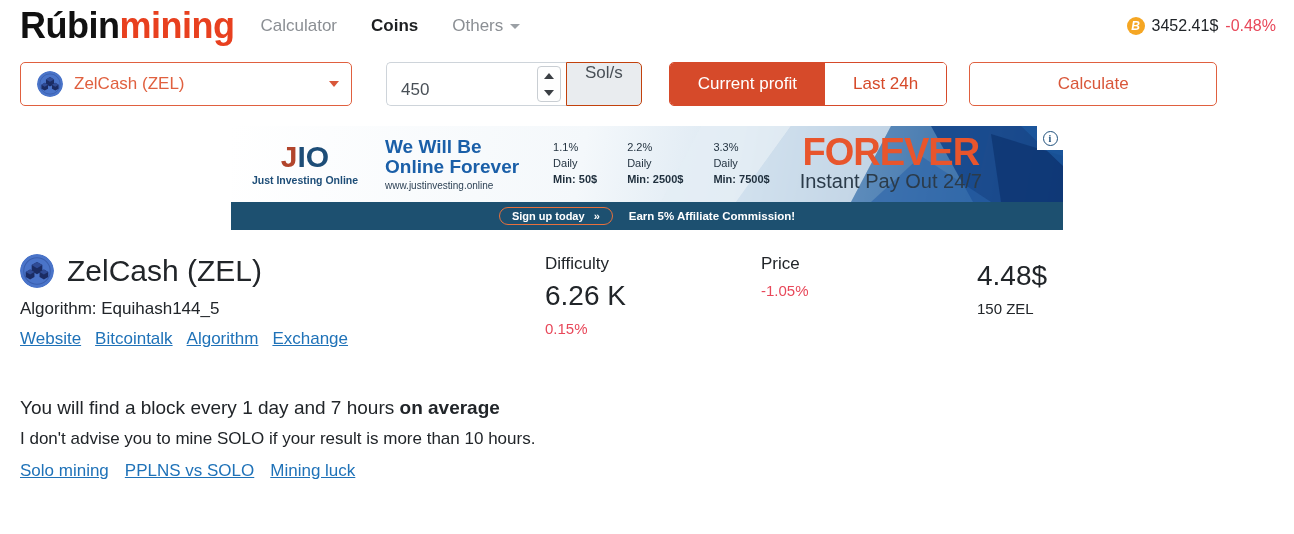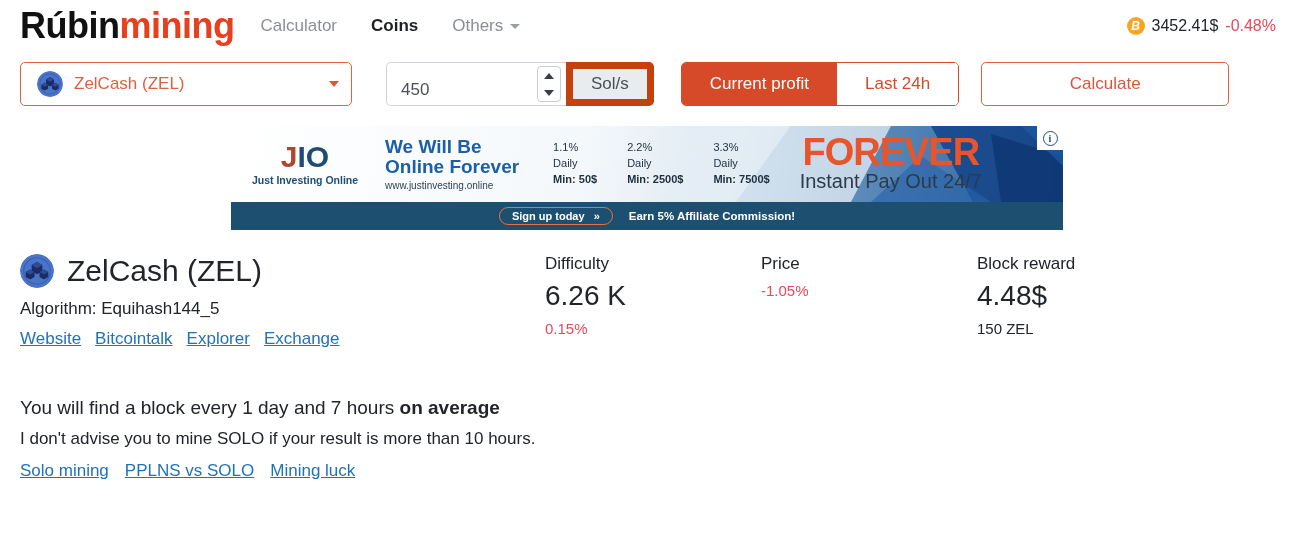--- a/index.html
+++ b/index.html
@@ -145,25 +145,24 @@
   }
   .spin-up, .spin-dn {
     width: 0; height: 0;
     border-left: 5px solid transparent;
     border-right: 5px solid transparent;
   }
   .spin-up { border-bottom: 6px solid #3b3f44; }
   .spin-dn { border-top: 6px solid #3b3f44; }
 
   .unit-addon {
-    border: 7px solid #c2410c;
+    border: 1px solid #c2410c;
     border-radius: 0 5px 5px 0;
     background: #e9ecef;
     display: flex;
-    align-items: center;
     justify-content: center;
     padding: 0 18px;
     font-size: 17px;
     color: #495057;
     white-space: nowrap;
   }
 
   .profit-toggle {
     display: flex;
     margin-left: 27px;
@@ -475,37 +474,36 @@
         <path d="M9.5 14.5 L13.6 16.9 L9.5 19.3 L5.4 16.9 Z" fill="#2f4b95"></path>
         <path d="M22.5 14.5 L26.6 16.9 L26.6 21.7 L22.5 24.1 L18.4 21.7 L18.4 16.9 Z" fill="#1b2c63"></path>
         <path d="M22.5 14.5 L26.6 16.9 L22.5 19.3 L18.4 16.9 Z" fill="#2f4b95"></path>
       </svg>
       <span class="coin-title-text">ZelCash (ZEL)</span>
     </div>
     <div class="algo">Algorithm: Equihash144_5</div>
     <div class="links">
       <span class="link">Website</span>
       <span class="link">Bitcointalk</span>
-      <span class="link">Explorer</span>
+      <span class="link">Algorithm</span>
       <span class="link">Exchange</span>
     </div>
   </div>
 
   <div class="stats">
     <div class="stat">
       <div class="stat-label">Difficulty</div>
       <div class="stat-value">6.26 K</div>
       <div class="stat-delta delta-pos">0.15%</div>
     </div>
     <div class="stat">
       <div class="stat-label">Price</div>
       <div class="stat-delta delta-neg">-1.05%</div>
     </div>
     <div class="stat">
-      <div class="stat-label">Block reward</div>
       <div class="stat-value">4.48$</div>
       <div class="stat-sub">150 ZEL</div>
     </div>
   </div>
 </div>
 
 <div class="foot">
   <div class="foot-line1">
     <span>You will find a block every 1 day and 7 hours </span><b>on average</b>
   </div>

